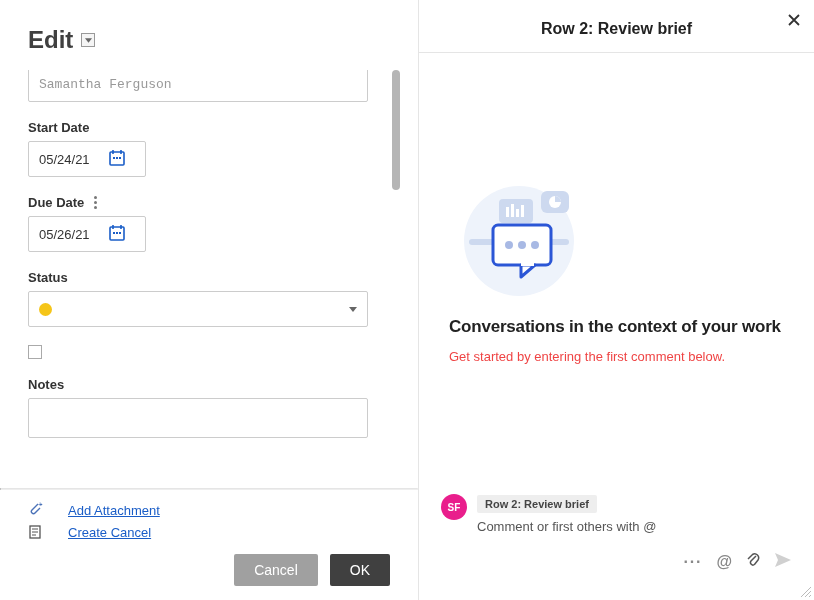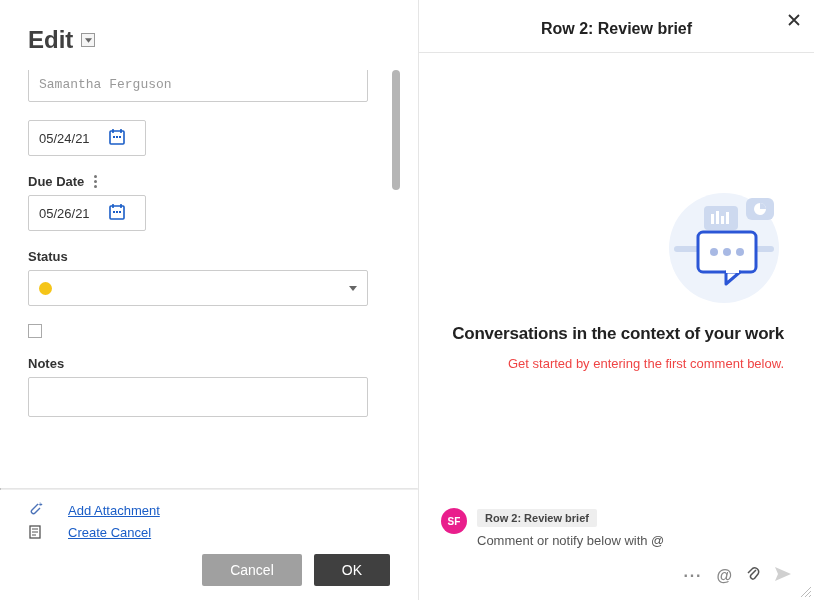--- a/index.html
+++ b/index.html
@@ -23,33 +23,33 @@
 .more-icon span { width: 3px; height: 3px; background: #777; border-radius: 50%; }
 .status-select { width: 340px; height: 36px; border: 1px solid #ccc; border-radius: 2px; padding: 0 10px; display: flex; align-items: center; justify-content: space-between; cursor: pointer; }
 .status-dot { width: 13px; height: 13px; border-radius: 50%; background: #f5c518; }
 .checkbox { width: 14px; height: 14px; border: 1px solid #aaa; background: #fff; cursor: pointer; }
 .left-divider { border-top: 1px solid #e5e5e5; margin: 0; }
 .left-footer { padding: 12px 28px 14px 28px; }
 .attach-link { display: flex; align-items: center; gap: 24px; margin-bottom: 6px; }
 .attach-link a { color: #1a5dc7; text-decoration: underline; font-size: 13px; cursor: pointer; }
 .attach-icon { width: 16px; height: 16px; color: #4b72b8; }
 .buttons { display: flex; justify-content: flex-end; gap: 12px; margin-top: 14px; }
-.btn { height: 32px; padding: 0 28px; border: none; border-radius: 2px; font-size: 14px; cursor: pointer; }
+.btn { height: 32px; padding: 0 20px; border: none; border-radius: 2px; font-size: 14px; cursor: pointer; }
 .btn-cancel { background: #a0a0a0; color: #fff; }
 .btn-ok { background: #404040; color: #fff; }
 .vdivider { width: 1px; background: #e5e5e5; }
 .right-panel { flex: 1; display: flex; flex-direction: column; position: relative; }
 .close-btn { position: absolute; right: 14px; top: 10px; font-size: 18px; color: #333; cursor: pointer; background: none; border: none; }
 .right-header { text-align: center; padding: 20px 0 14px 0; border-bottom: 1px solid #e5e5e5; }
 .right-title { font-size: 16px; font-weight: 700; color: #222; }
-.right-body { flex: 1; display: flex; flex-direction: column; align-items: flex-end; justify-content: center; padding: 0 30px; }
+.right-body { flex: 1; display: flex; flex-direction: column; align-items: flex-start; justify-content: center; padding: 0 30px; }
 .illus { width: 130px; height: 130px; margin-bottom: 18px; position: relative; }
 .conv-heading { font-size: 17px; font-weight: 700; color: #222; margin-bottom: 12px; letter-spacing: -.2px; }
 .conv-sub { font-size: 13px; color: #ef4444; }
-.right-footer { padding: 14px 22px 14px 22px; border-top: 0; }
+.right-footer { padding: 14px 22px 28px 22px; border-top: 0; }
 .comment-row { display: flex; gap: 10px; align-items: flex-start; }
 .avatar { width: 26px; height: 26px; border-radius: 50%; background: #e91e8c; color: #fff; font-size: 10px; font-weight: 700; display: flex; align-items: center; justify-content: center; flex-shrink: 0; }
 .comment-body { flex: 1; }
 .context-pill { display: inline-block; background: #eee; border-radius: 2px; padding: 3px 8px; font-size: 11px; font-weight: 700; color: #444; margin-bottom: 6px; }
 .comment-ph { font-size: 13px; color: #555; }
 .comment-actions { display: flex; justify-content: flex-end; gap: 14px; margin-top: 18px; align-items: center; }
 .action-icon { color: #888; cursor: pointer; }
 .action-icon.disabled { color: #ccc; }
 .resize-handle { position: absolute; right: 2px; bottom: 2px; width: 14px; height: 14px; cursor: nwse-resize; }
 </style>
@@ -68,20 +68,21 @@
         </span>
       </div>
     </div>
 
     <div class="left-body">
       <div class="form-group" style="margin-top:-4px;">
         <input class="text-input" style="color: rgb(153, 153, 153); font-family: Liberation Mono, monospace;" value="Samantha Ferguson">
       </div>
 
       <div class="form-group">
+        <div class="form-label">Start Date</div>
         <div class="date-input-wrap">
           <input class="date-input" value="05/24/21" style="">
           <span class="cal-icon">
             <svg width="18" height="18" viewBox="0 0 18 18">
                 <rect x="2" y="3" width="14" height="13" rx="1" fill="none" stroke="#1a5dc7" stroke-width="1.6"></rect>
                 <line x1="5" y1="1" x2="5" y2="5" stroke="#1a5dc7" stroke-width="1.6"></line>
                 <line x1="13" y1="1" x2="13" y2="5" stroke="#1a5dc7" stroke-width="1.6"></line>
                 <rect x="5" y="8" width="2" height="2" fill="#1a5dc7"></rect>
                 <rect x="8" y="8" width="2" height="2" fill="#1a5dc7"></rect>
                 <rect x="11" y="8" width="2" height="2" fill="#1a5dc7"></rect>
@@ -200,21 +201,21 @@
         </svg>
       </div>
       <div class="conv-heading">Conversations in the context of your work</div>
       <div class="conv-sub">Get started by entering the first comment below.</div>
     </div>
     <div class="right-footer">
       <div class="comment-row">
         <div class="avatar">SF</div>
         <div class="comment-body">
           <div class="context-pill">Row 2: Review brief</div>
-          <div class="comment-ph">Comment or notify below with @</div>
+          <div class="comment-ph">Comment or first others with @</div>
         </div>
       </div>
       <div class="comment-actions">
         <span class="action-icon" style="letter-spacing:1px;font-weight:700;">···</span>
         <span class="action-icon" style="font-weight:700;">@</span>
         <span class="action-icon">
           <svg width="14" height="16" viewBox="0 0 14 16">
               <path d="M10 4 L5 9 a2.5 2.5 0 0 0 3.5 3.5 L12 8 a4 4 0 0 0 -5.5 -5.5 L2 7" fill="none" stroke="#555" stroke-width="1.5"></path>
             </svg>
         </span>

